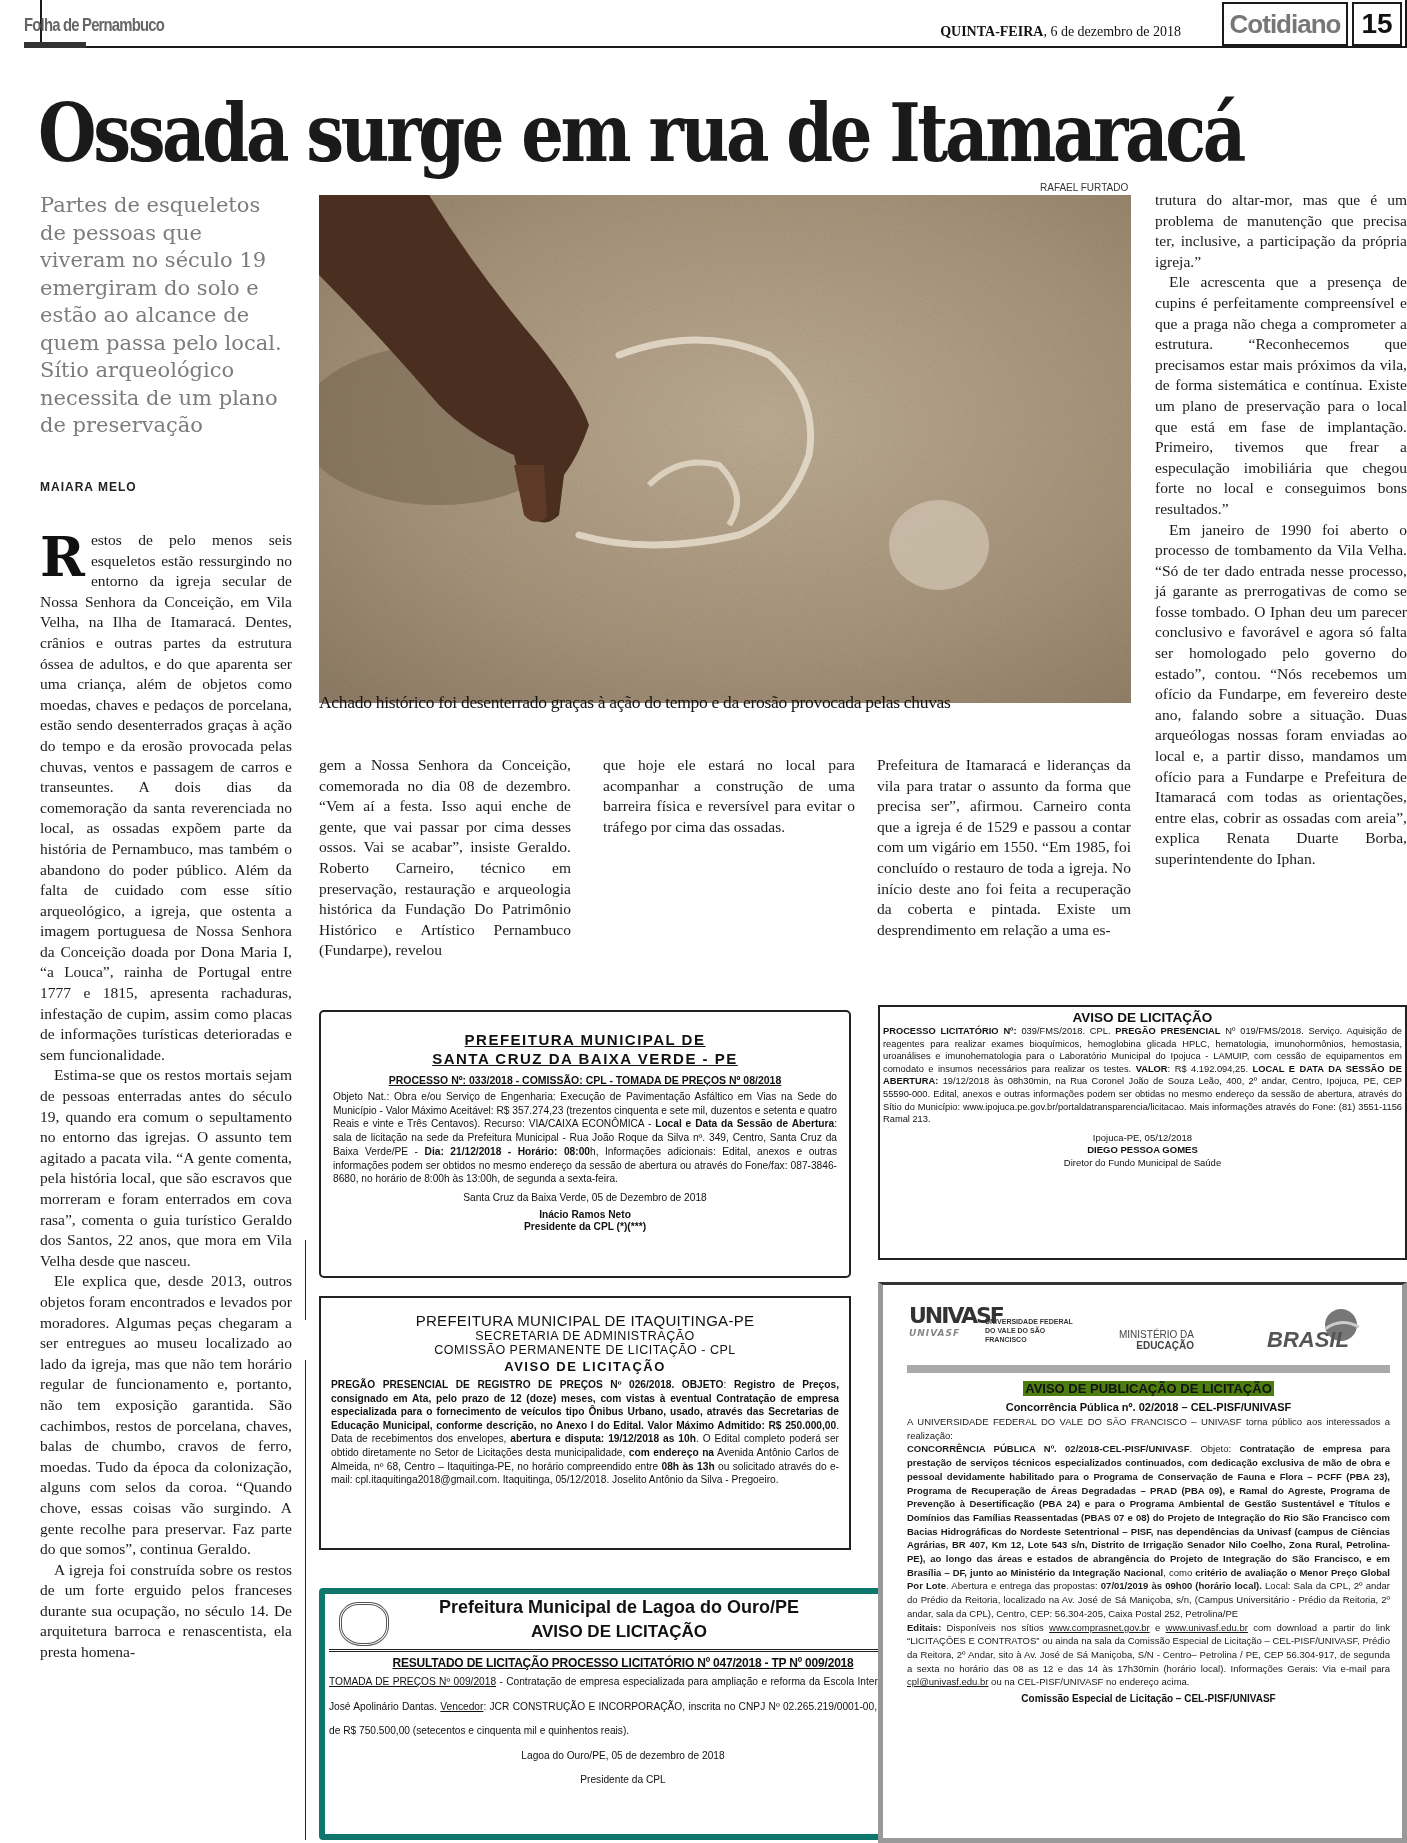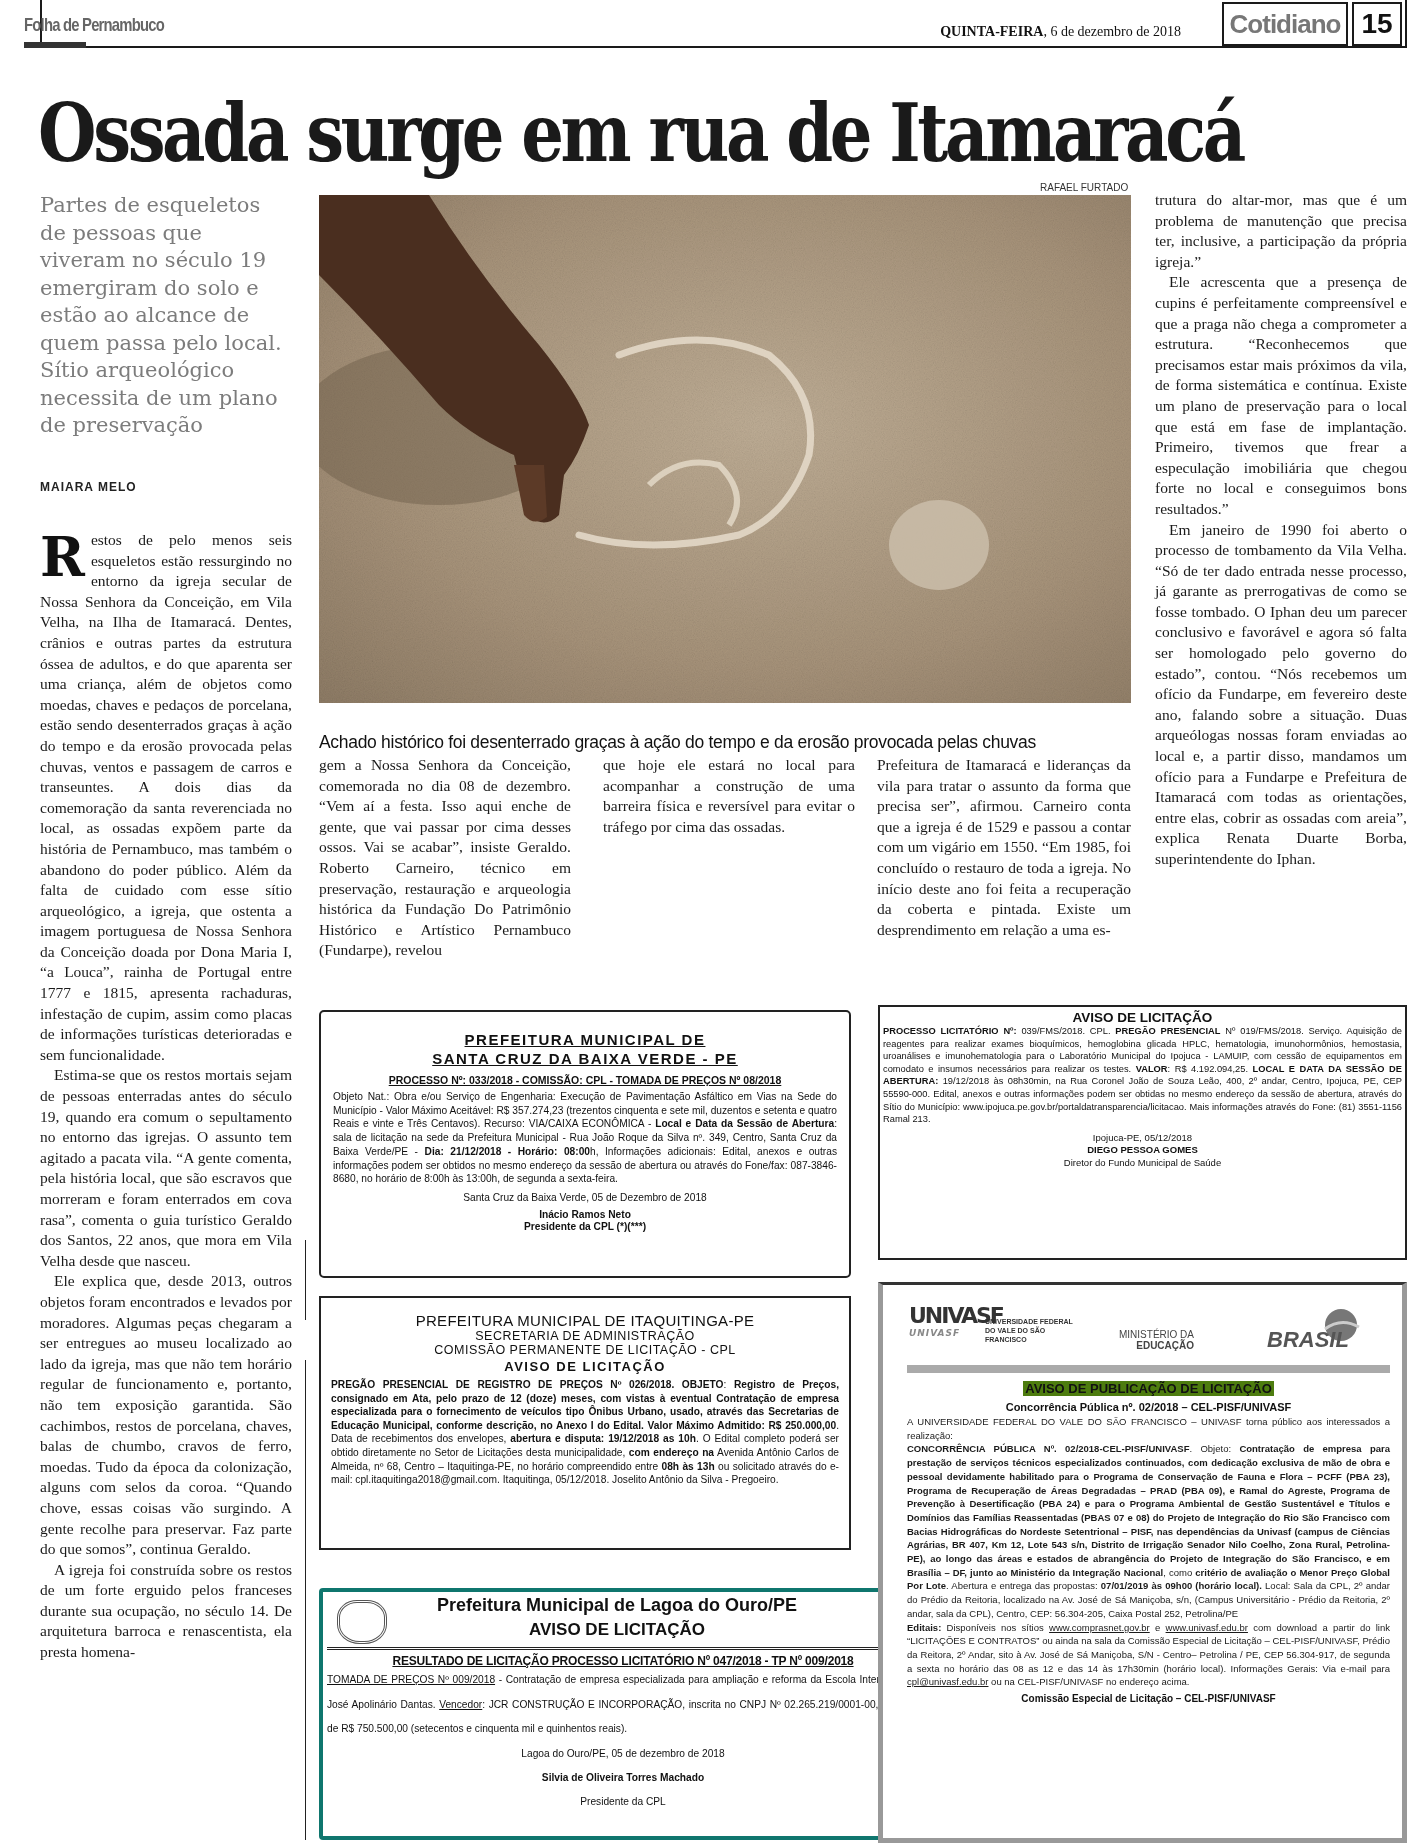--- a/index.html
+++ b/index.html
@@ -19,21 +19,21 @@
 #deck{left:40px;top:192px;width:250px;font-family:"DejaVu Serif",serif;font-size:21px;line-height:27.5px;color:#7c7c7c}
 #byline{left:40px;top:480px;font-family:"Liberation Sans",sans-serif;font-weight:bold;font-size:12px;letter-spacing:1px;color:#222}
 .col{font-family:"Liberation Serif",serif;font-size:15.5px;line-height:20.6px;color:#1a1a1a;text-align:justify;hyphens:manual}
 .col p{text-indent:14px}
 .col p.first{text-indent:0}
 #col1{left:40px;top:530px;width:252px}
 #dropcap{float:left;font-family:"DejaVu Serif",serif;font-weight:bold;font-size:54px;line-height:46px;margin:4px 6px 0 0;color:#111}
 
 #credit{left:1040px;top:182px;font-family:"Liberation Sans",sans-serif;font-size:10px;color:#333}
 #photo{left:319px;top:195px;width:812px;height:508px;overflow:hidden;background:#b49f86}
-#caption{left:319px;top:732px;width:812px;font-family:Liberation Sans, sans-serif;font-size:17.5px;color:#111;white-space:nowrap;letter-spacing:-.3px}
+#caption{left:319px;top:692px;width:812px;font-family:Liberation Serif, serif;font-size:17.5px;color:#111;white-space:nowrap;letter-spacing:-.3px}
 
 #col2{left:319px;top:755px;width:252px}
 #col3{left:603px;top:755px;width:252px}
 #col4{left:877px;top:755px;width:254px}
 #col5{left:1155px;top:190px;width:252px}
 
 .vrule{width:1px;background:#222}
 
 .ad{font-family:"Liberation Sans",sans-serif;color:#111;background:#fff}
 #ad1{left:319px;top:1010px;width:532px;height:268px;border:2px solid #222;border-radius:5px;padding:18px 12px 6px 12px}
@@ -49,21 +49,21 @@
 #ad2 .h2{position:absolute;left:90px;width:430px;text-align:center;top:27px;font-weight:bold;font-size:13px}
 #ad2 .h3{position:absolute;left:90px;width:430px;text-align:center;top:44px;font-weight:bold;font-size:13px}
 #ad2 .av{text-align:center;font-size:13.5px;font-weight:bold;margin-top:3px}
 #ad2 .body{font-size:9.3px;line-height:12.6px;text-align:justify;padding:0 3px}
 #ad2 .c{text-align:center;font-size:9.5px;line-height:12.5px}
 #ad3{left:319px;top:1296px;width:532px;height:254px;border:2px solid #222;padding:14px 10px}
 #ad3 .t1{font-size:15px;text-align:center;letter-spacing:.3px}
 #ad3 .t2{font-size:12.5px;text-align:center;letter-spacing:.5px}
 #ad3 .t3{font-size:13px;text-align:center;font-weight:bold;letter-spacing:1.5px;margin:2px 0 4px}
 #ad3 .body{font-size:10.2px;line-height:13.6px;text-align:justify}
-#ad4{left:319px;top:1588px;width:608px;height:252px;border:4px solid #0f766e;border-radius:4px;padding:0 4px}
+#ad4{left:319px;top:1588px;width:608px;height:252px;border:6px solid #0f766e;border-radius:4px;padding:0 4px}
 #ad4 .top{height:58px;border-bottom:3px double #222;position:relative}
 #ad4 .seal{position:absolute;left:10px;top:8px;width:50px;height:44px;border:3px double #555;border-radius:40% 40% 45% 45%}
 #ad4 .h1{position:absolute;left:60px;width:460px;top:3px;text-align:center;font-weight:bold;font-size:18px}
 #ad4 .h2{position:absolute;left:60px;width:460px;top:28px;text-align:center;font-weight:bold;font-size:17px}
 #ad4 .h3{font-weight:bold;font-size:12px;text-align:center;text-decoration:underline;margin:4px 0 0;letter-spacing:-.2px}
 #ad4 .body{font-size:10.2px;line-height:24.5px;text-align:justify}
 #ad4 .c{font-size:10.2px;text-align:center;line-height:24px}
 #ad5{left:878px;top:1282px;width:529px;height:561px;border:5px solid #999;border-top:3px solid #333;padding:10px 12px 0 24px}
 #ad5 .logos{height:60px;position:relative}
 #ad5 .univ{position:absolute;left:2px;top:8px;font-family:"DejaVu Sans",sans-serif;font-weight:bold;font-size:22px;color:#333;letter-spacing:-2px}
@@ -176,21 +176,20 @@
 
 <div id="ad4" class="abs ad">
   <div class="top">
     <div class="seal"></div>
     <div class="h1">Prefeitura Municipal de Lagoa do Ouro/PE</div>
     <div class="h2">AVISO DE LICITAÇÃO</div>
   </div>
   <div class="h3">RESULTADO DE LICITAÇÃO PROCESSO LICITATÓRIO Nº 047/2018 - TP Nº 009/2018</div>
   <div class="body"><u>TOMADA DE PREÇOS Nº 009/2018</u><span> - Contratação de empresa especializada para ampliação e reforma da Escola Intermediária José Apolinário Dantas. </span><u>Vencedor</u><span>: JCR CONSTRUÇÃO E INCORPORAÇÃO, inscrita no CNPJ Nº 02.265.219/0001-00, no valor de R$ 750.500,00 (setecentos e cinquenta mil e quinhentos reais).</span></div>
   <div class="c">Lagoa do Ouro/PE, 05 de dezembro de 2018</div>
-  <div class="c" style="font-weight:bold">Silvia de Oliveira Torres Machado</div>
   <div class="c">Presidente da CPL</div>
 </div>
 
 <div id="ad5" class="abs ad">
   <div class="logos">
     <div class="univ"><span>UNIVASF</span><small>UNIVASF</small></div>
     <div class="univtxt" style="width:100px">UNIVERSIDADE FEDERAL DO VALE DO SÃO FRANCISCO</div>
     <div class="min"><span>MINISTÉRIO DA</span><b>EDUCAÇÃO</b></div>
     <svg class="brasil" viewBox="0 0 136 48">
       <circle cx="78" cy="18" r="16" fill="#777"></circle>

